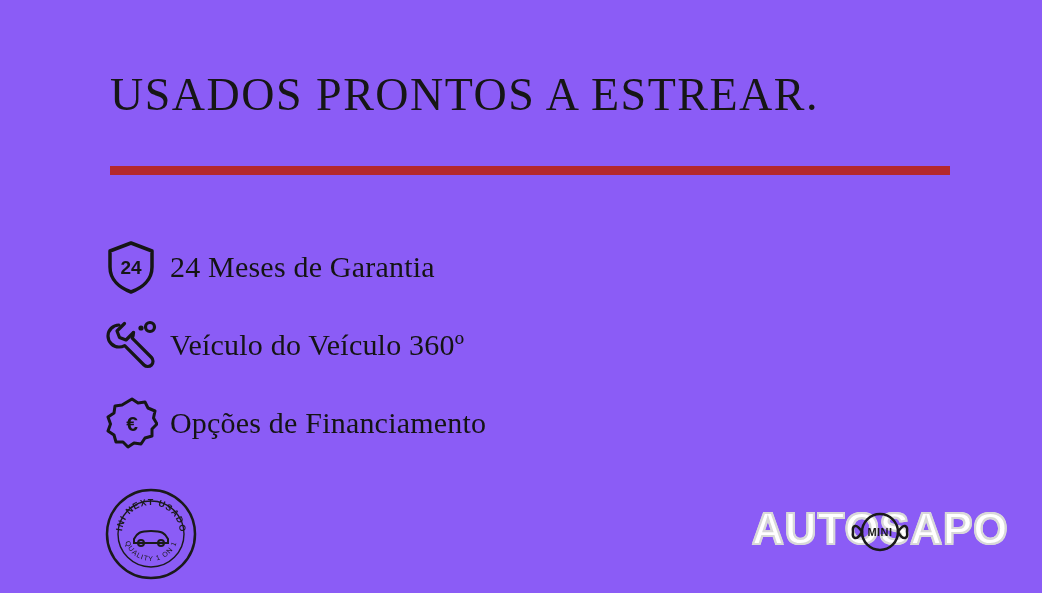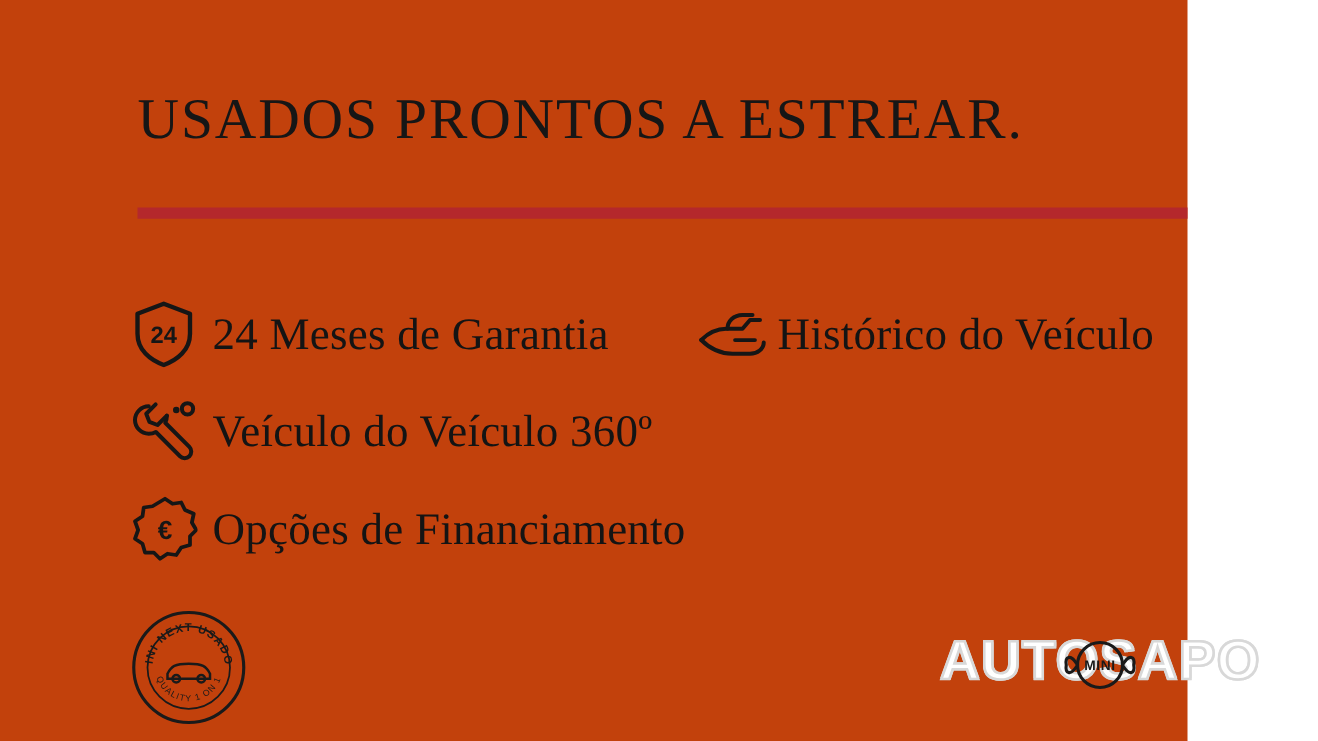--- a/index.html
+++ b/index.html
@@ -9,23 +9,23 @@
   }
   body {
     width: 1054px;
     height: 593px;
     overflow: hidden;
     font-family: "Liberation Serif", serif;
     color: #1a1a1a;
   }
   .page {
     position: relative;
-    width: 950px;
+    width: 1042px;
     height: 593px;
-    background: #c2410c;
+    background: #8b5cf6;
     box-sizing: border-box;
   }
   .headline {
     position: absolute;
     left: 110px;
     top: 68px;
     font-family: "Liberation Serif", serif;
     font-size: 46px;
     letter-spacing: 1.5px;
     color: #161616;
@@ -60,21 +60,21 @@
   .feature .icon {
     width: 64px;
     min-width: 64px;
     height: 56px;
     display: flex;
     align-items: center;
     justify-content: flex-start;
   }
   .feature .label {
     font-family: "Liberation Serif", serif;
-    font-size: 36px;
+    font-size: 30px;
     color: #141414;
     letter-spacing: 0.2px;
     white-space: nowrap;
   }
   svg { display: block; }
 
   .badge-left {
     position: absolute;
     left: 104px;
     top: 487px;
@@ -156,31 +156,20 @@
           </svg>
         </span>
         <span class="label">Opções de Financiamento</span>
       </div>
 
     </div>
 
     <div class="col col-right">
 
 
-      <div class="feature">
-        <span class="icon">
-          <svg width="56" height="46" viewBox="0 0 56 46">
-            <path d="M3 28 C9 22 15 19 23 19 L36 19 L42 12 L50 12" fill="none" stroke="#161616" stroke-width="3.2" stroke-linecap="round" stroke-linejoin="round"></path>
-            <path d="M3 28 C10 35 18 39 28 39 L42 39 C48 39 53 35 53 30" fill="none" stroke="#161616" stroke-width="3.2" stroke-linecap="round" stroke-linejoin="round"></path>
-            <path d="M24 19 C24 13 29 8 36 8 L44 8" fill="none" stroke="#161616" stroke-width="3.2" stroke-linecap="round" stroke-linejoin="round"></path>
-            <path d="M30 28 L46 28" fill="none" stroke="#161616" stroke-width="3" stroke-linecap="round"></path>
-          </svg>
-        </span>
-        <span class="label">Histórico do Veículo</span>
-      </div>
 
     </div>
   </div>
 
   <div class="badge-left">
     <svg width="94" height="94" viewBox="0 0 94 94">
       <circle cx="47" cy="47" r="44" fill="none" stroke="#1a1a1a" stroke-width="2.5"></circle>
       <circle cx="47" cy="47" r="33" fill="none" stroke="#1a1a1a" stroke-width="1.4"></circle>
       <path id="topArc" d="M 18 47 A 29 29 0 0 1 76 47" fill="none"></path>
       <path id="botArc" d="M 20 47 A 27 27 0 0 0 74 47" fill="none"></path>

